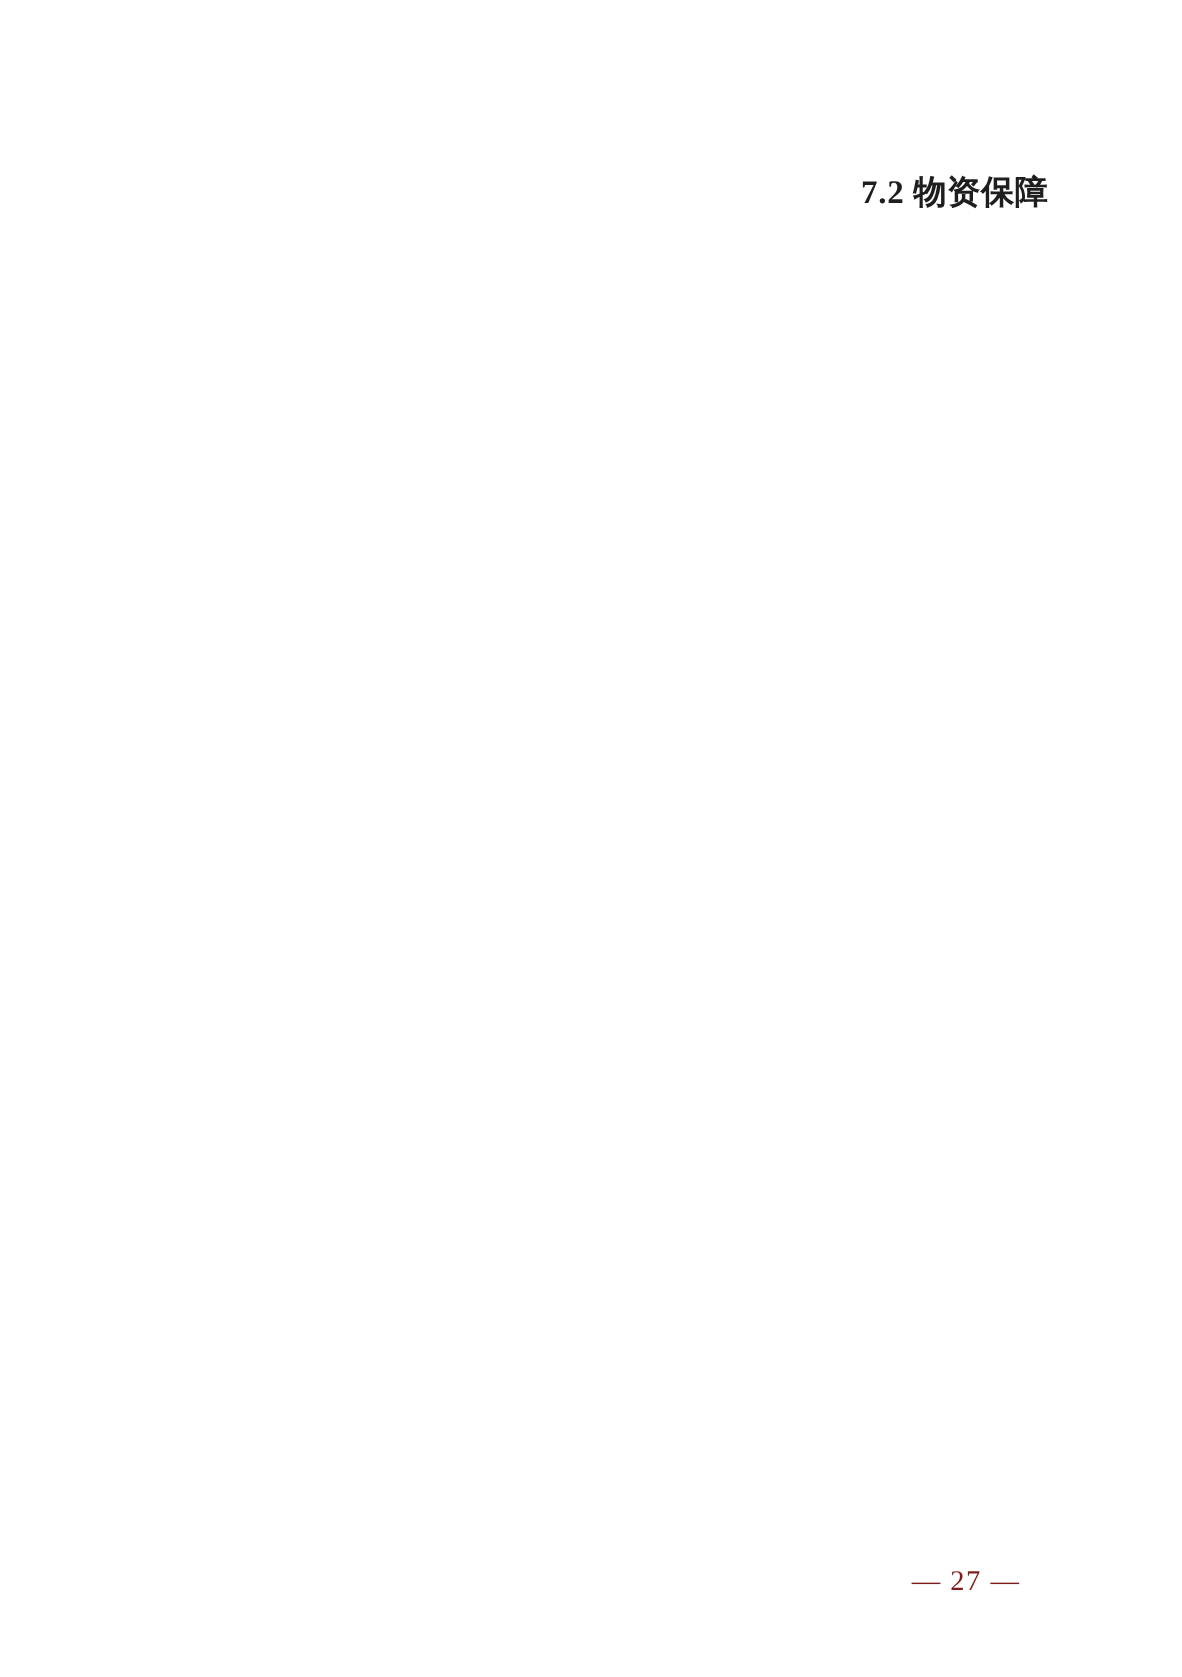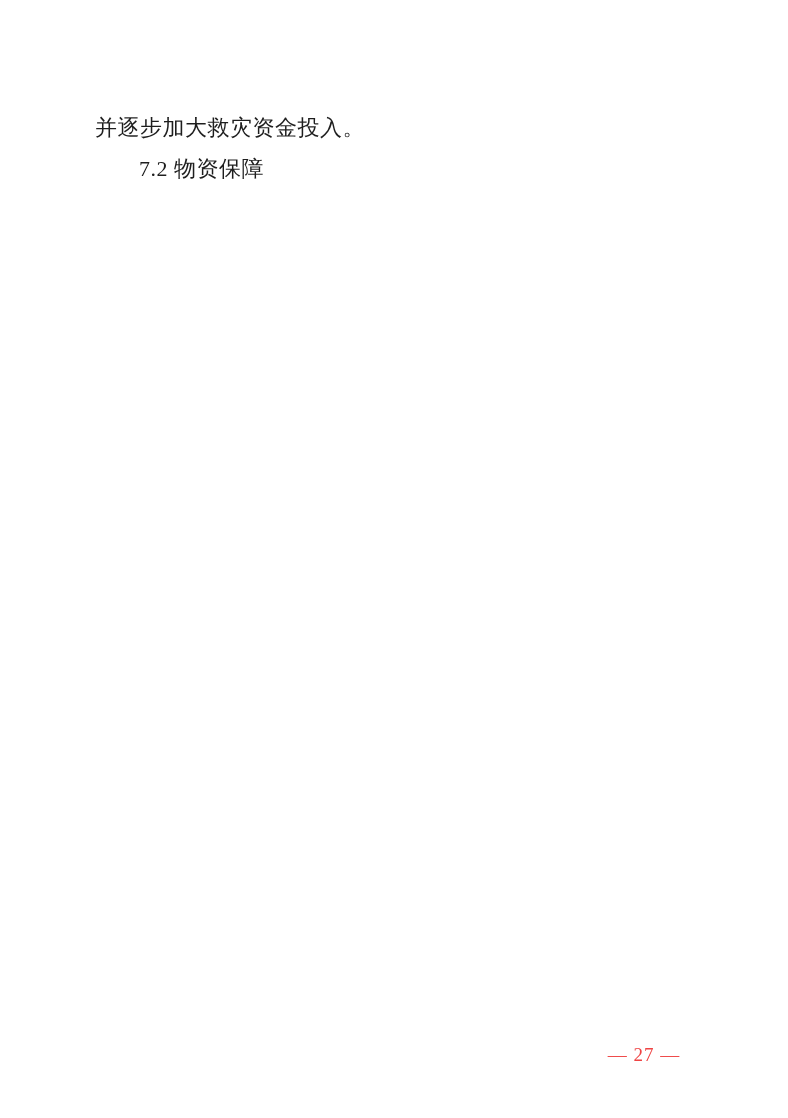--- a/index.html
+++ b/index.html
@@ -28,38 +28,37 @@
     line-height: 40.6px;
     text-align: justify;
     text-justify: inter-ideograph;
     text-indent: 2em;
     letter-spacing: 0.5px;
   }
   .para.no-indent {
     text-indent: 0;
   }
   .para.heading {
-    font-weight: normal;
-    text-align: left;
+    font-weight: bold;
+    text-align: right;
   }
   .page-number {
     position: absolute;
     left: 596px;
     top: 1042px;
     width: 96px;
     text-align: center;
     font-size: 19px;
     line-height: 26px;
-    color: #ef4444;
+    color: #7f1d1d;
     letter-spacing: 1px;
   }
 </style>
 </head>
 <body>
 
 <div class="page">
   <div class="content">
-    <p class="para no-indent">并逐步加大救灾资金投入。</p>
     <p class="para heading">7.2 物资保障</p>
   </div>
 
   <div class="page-number">— 27 —</div>
 </div>
 
 </body></html>

